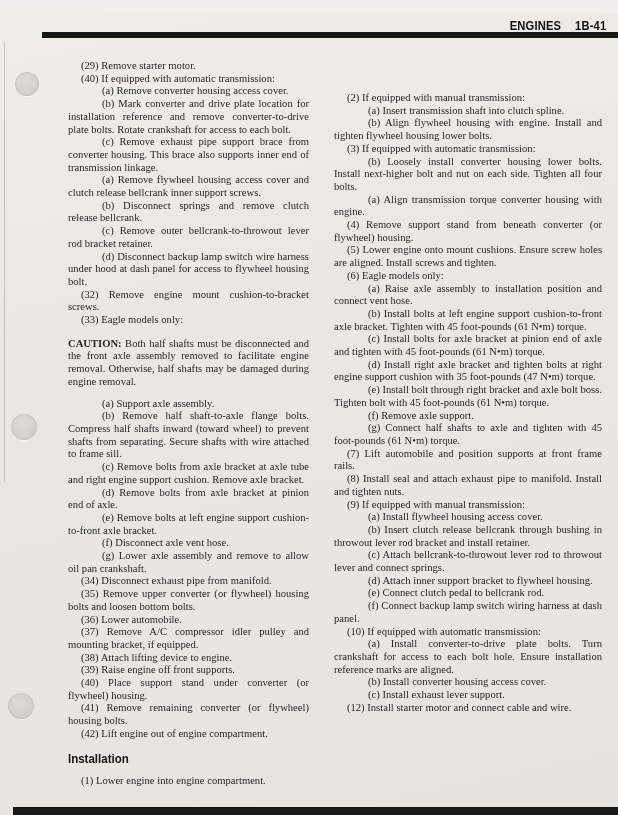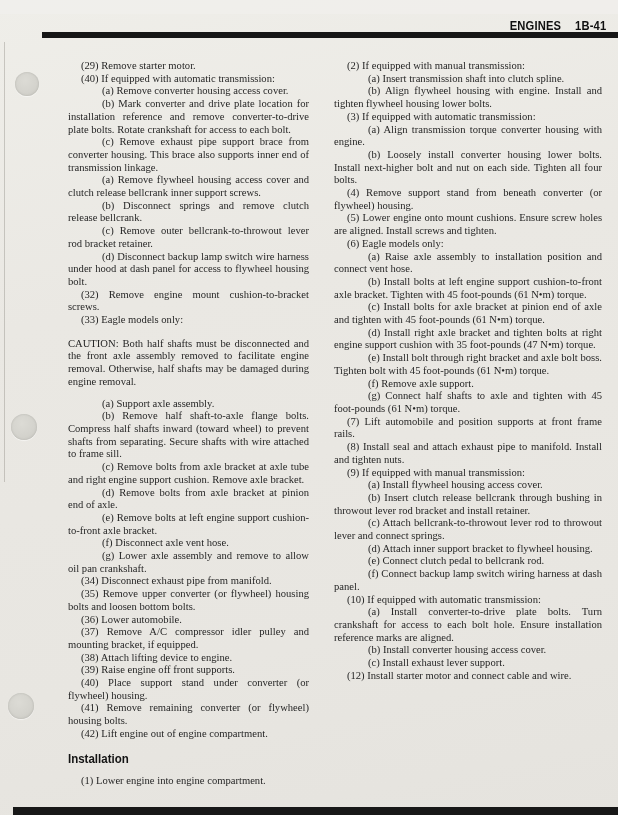--- a/index.html
+++ b/index.html
@@ -47,40 +47,40 @@
     background: #161616;
   }
   .column {
     position: absolute;
     top: 60px;
     text-align: justify;
     font-size: 10.6px;
     line-height: 12.7px;
   }
   .column-left  { left: 68px;  width: 241px; }
-  .column-right { left: 334px; width: 268px; }
+  .column-right { left: 334px; width: 268px; margin-top: 32px; }
   .column p { margin: 0; }
   .step    { text-indent: 13px; }
   .substep { text-indent: 34px; }
   .heading {
     font-family: "Liberation Sans", sans-serif;
     font-weight: bold;
     font-size: 12.5px;
     color: #141414;
     text-align: left;
     text-indent: 0;
     margin: 12px 0 10px 0 !important;
     transform: scaleX(0.92);
     transform-origin: 0 50%;
   }
   .caution {
     margin: 11px 0 9px 0 !important;
     text-indent: 0;
   }
-  .caution-label { font-weight: normal; font-style: normal; }
+  .caution-label { font-weight: bold; font-style: normal; }
   .caution-text  { }
   .punch-hole {
     position: absolute;
     border-radius: 50%;
     background: radial-gradient(circle at 42% 36%, #dcdbd5 0%, #d4d3cd 55%, #c9c8c1 100%);
     box-shadow: 0 1px 1px rgba(255,255,255,0.55), inset 0 0 2px rgba(110,110,104,0.35);
   }
   .hole-1 { left: 15px; top: 72px;  width: 24px; height: 24px; }
   .hole-2 { left: 11px; top: 414px; width: 26px; height: 26px; }
   .hole-3 { left: 8px;  top: 693px; width: 26px; height: 26px; }
@@ -144,22 +144,22 @@
       <p class="step">(41) Remove remaining converter (or flywheel) housing bolts.</p>
       <p class="step">(42) Lift engine out of engine compartment.</p>
       <p class="heading">Installation</p>
       <p class="step">(1) Lower engine into engine compartment.</p>
     </div>
   <div class="column column-right" id="col-right">
       <p class="step">(2) If equipped with manual transmission:</p>
       <p class="substep">(a) Insert transmission shaft into clutch spline.</p>
       <p class="substep">(b) Align flywheel housing with engine. Install and tighten flywheel housing lower bolts.</p>
       <p class="step">(3) If equipped with automatic transmission:</p>
+      <p class="substep">(b) Loosely install converter housing lower bolts. Install next-higher bolt and nut on each side. Tighten all four bolts.</p>
       <p class="substep">(a) Align transmission torque converter housing with engine.</p>
-      <p class="substep">(b) Loosely install converter housing lower bolts. Install next-higher bolt and nut on each side. Tighten all four bolts.</p>
       <p class="step">(4) Remove support stand from beneath converter (or flywheel) housing.</p>
       <p class="step">(5) Lower engine onto mount cushions. Ensure screw holes are aligned. Install screws and tighten.</p>
       <p class="step">(6) Eagle models only:</p>
       <p class="substep">(a) Raise axle assembly to installation position and connect vent hose.</p>
       <p class="substep">(b) Install bolts at left engine support cushion-to-front axle bracket. Tighten with 45 foot-pounds (61 N•m) torque.</p>
       <p class="substep">(c) Install bolts for axle bracket at pinion end of axle and tighten with 45 foot-pounds (61 N•m) torque.</p>
       <p class="substep">(d) Install right axle bracket and tighten bolts at right engine support cushion with 35 foot-pounds (47 N•m) torque.</p>
       <p class="substep">(e) Install bolt through right bracket and axle bolt boss. Tighten bolt with 45 foot-pounds (61 N•m) torque.</p>
       <p class="substep">(f) Remove axle support.</p>
       <p class="substep">(g) Connect half shafts to axle and tighten with 45 foot-pounds (61 N•m) torque.</p>

